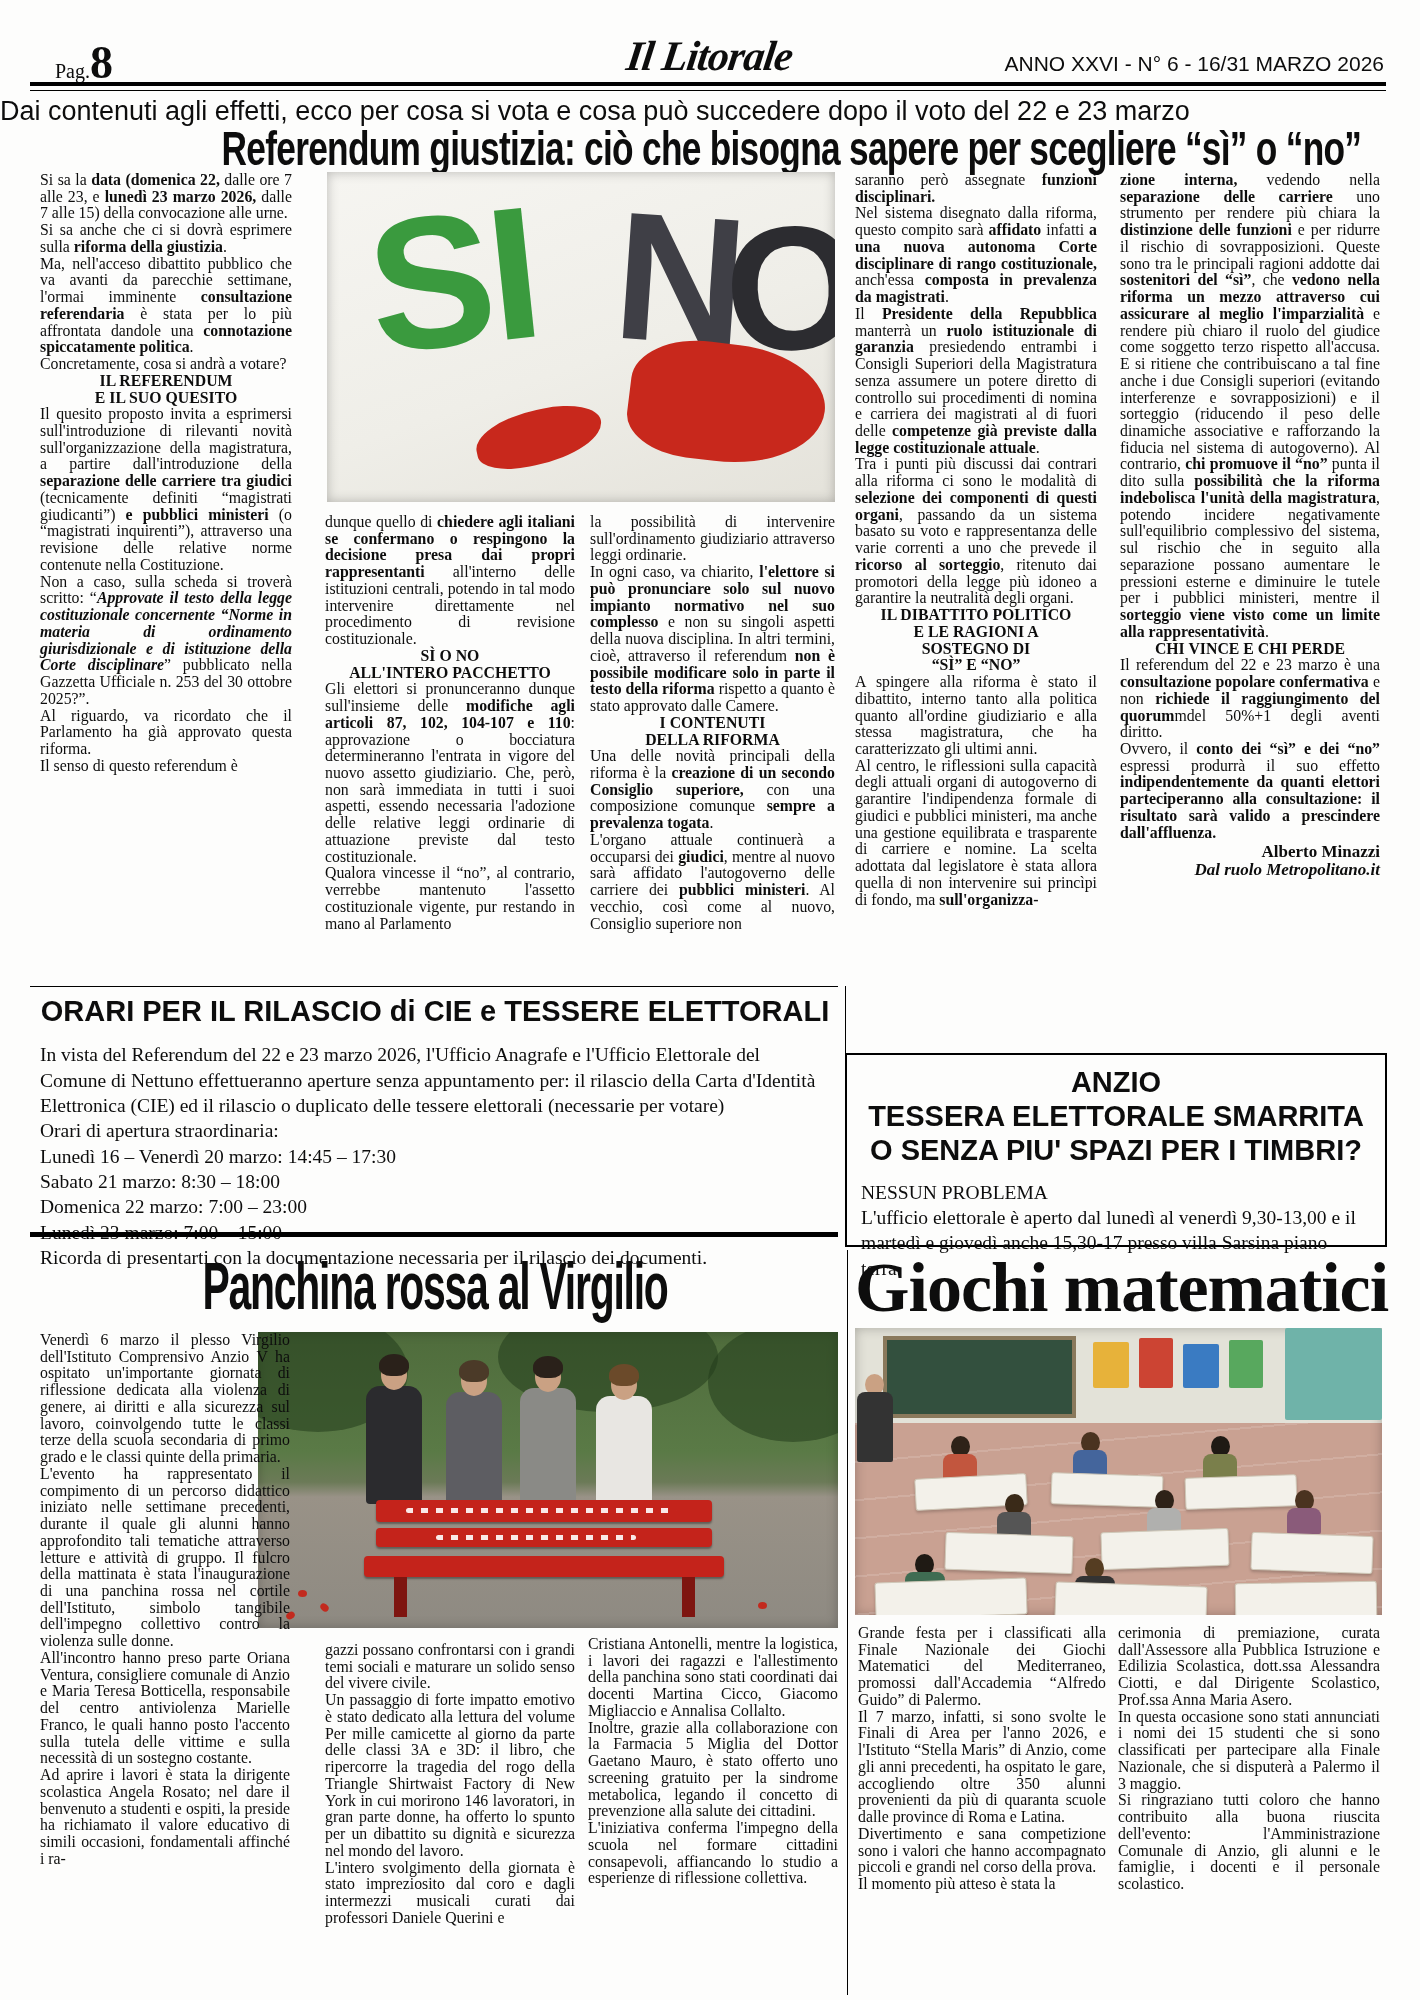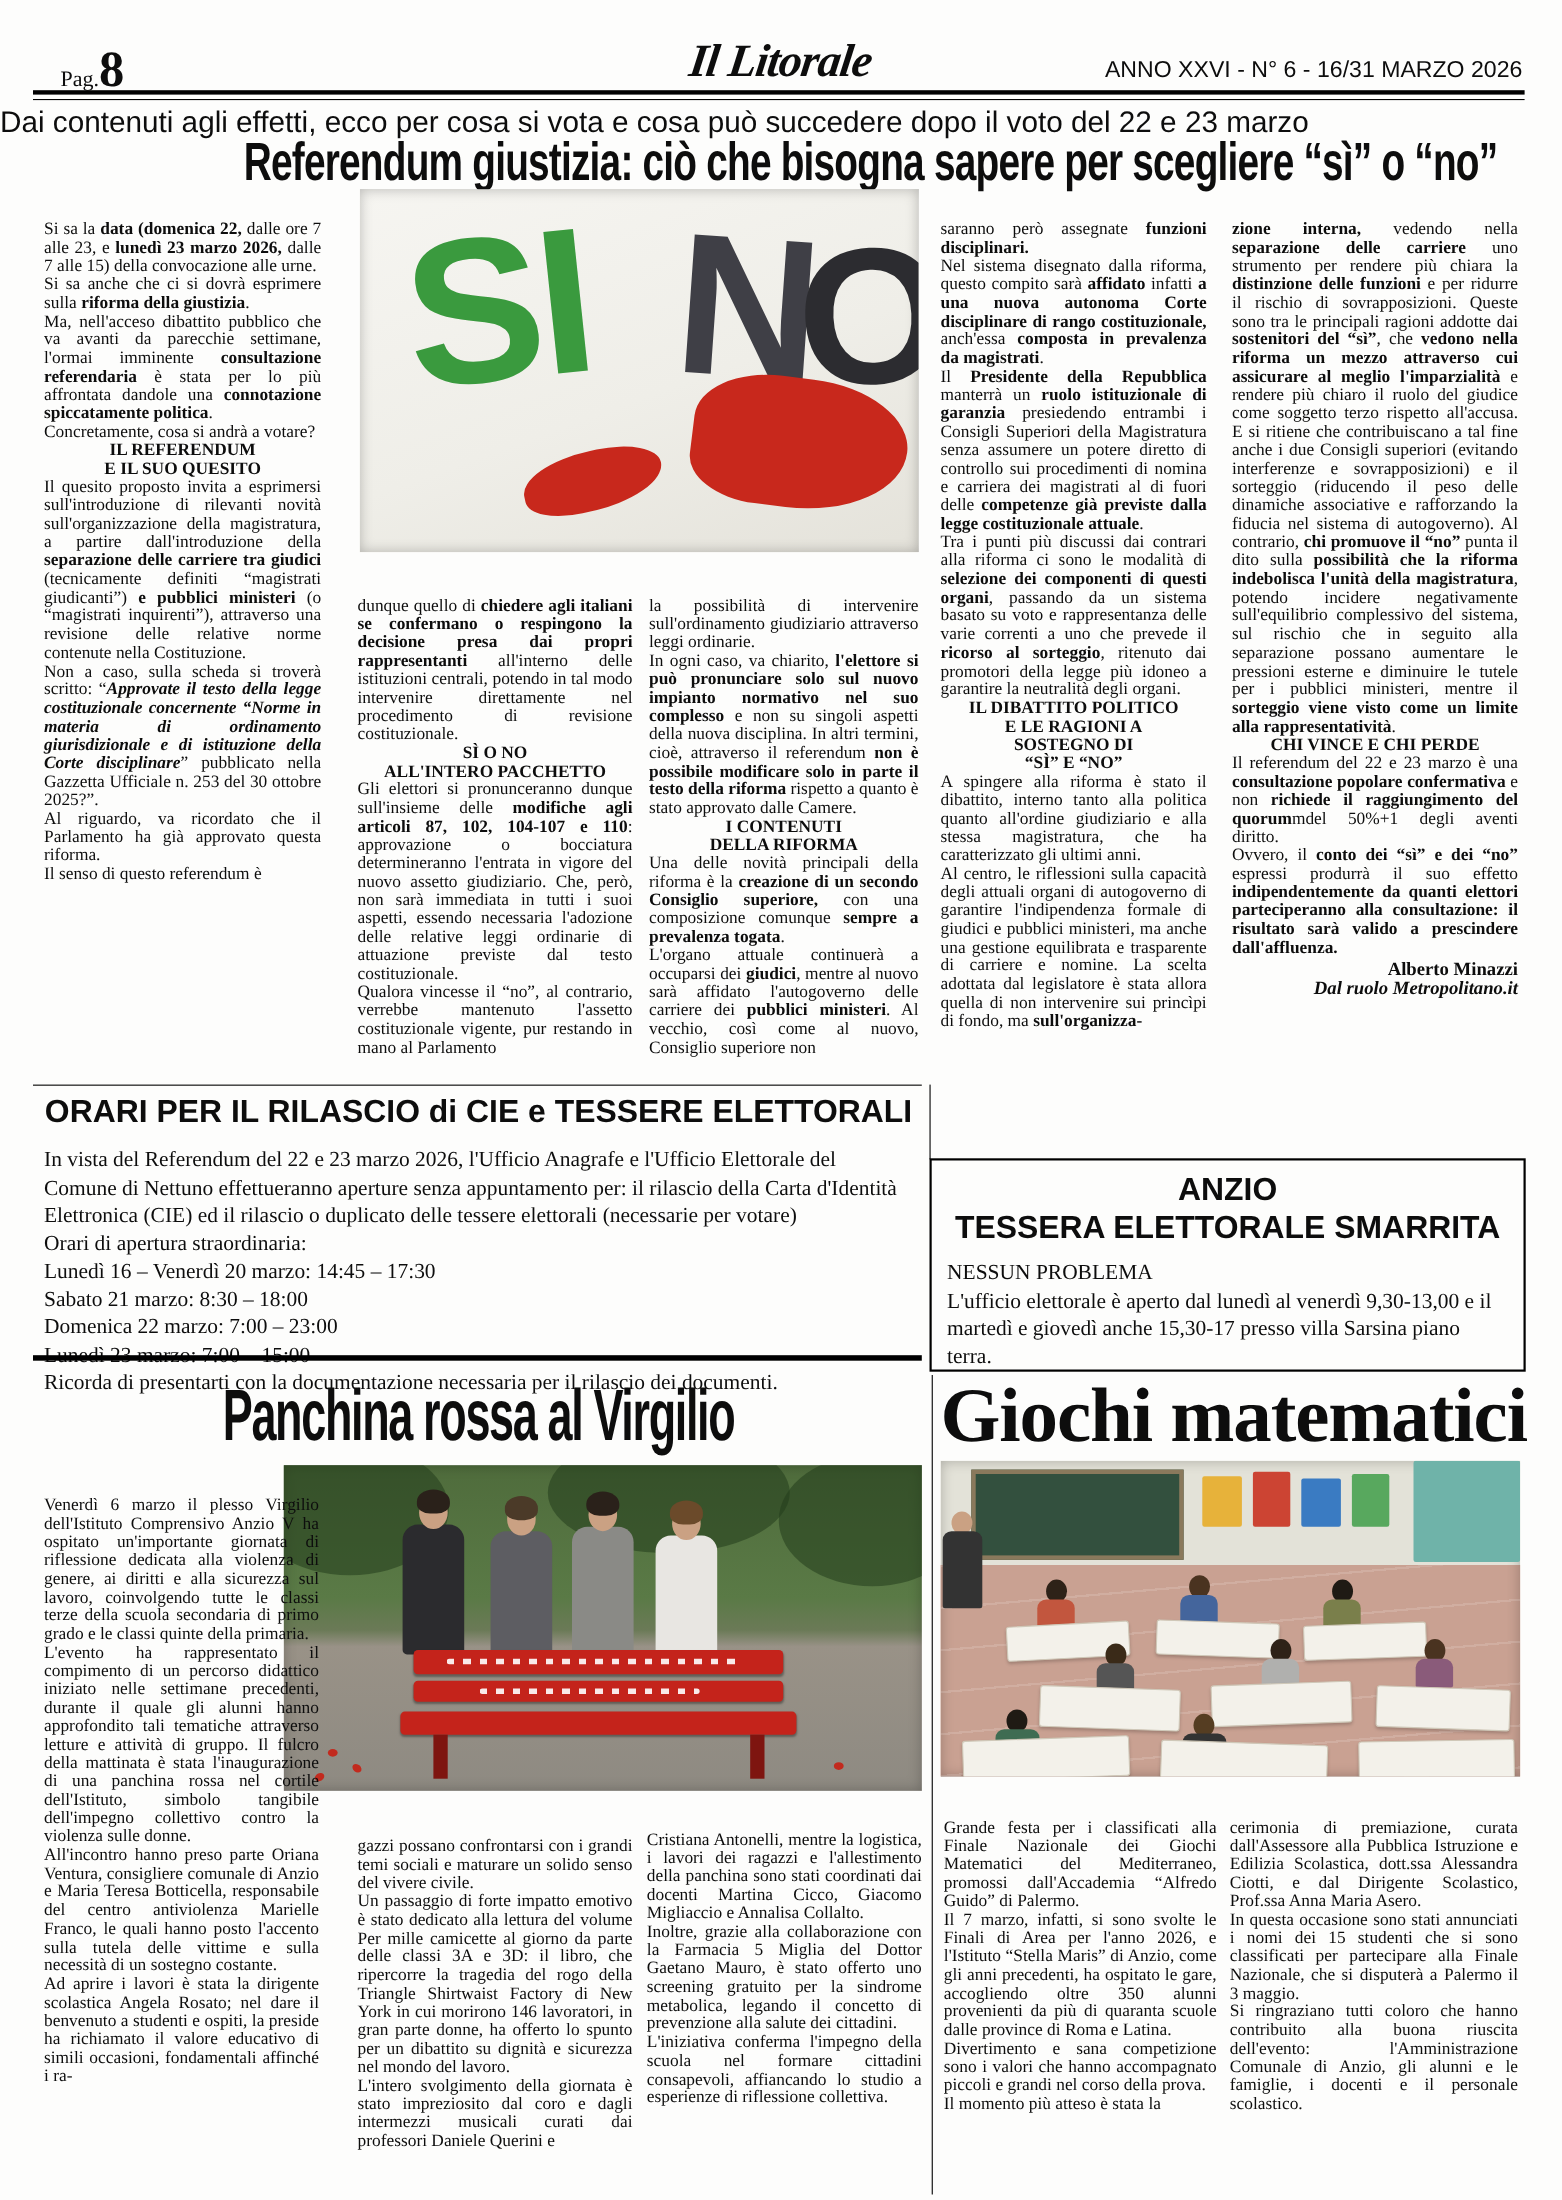--- a/index.html
+++ b/index.html
@@ -11,21 +11,21 @@
   .pagnum b{font-size:46px;line-height:1;}
   .masthead{font-size:42px;font-weight:bold;font-style:italic;transform:skewX(-8deg);
             font-family:"Liberation Serif",serif;letter-spacing:-1px;}
   .issue{font-size:21px;font-family:"Liberation Sans",sans-serif;}
   .double-rule{height:4px;border-top:4px solid #000;border-bottom:1.5px solid #000;}
   .kicker{font-size:27px;text-align:left;font-family:"Liberation Sans",sans-serif;}
   .main-head{width:1420px;text-align:center;white-space:nowrap;text-decoration:underline;}
   .main-head span{display:inline-block;font-family:"Liberation Sans",sans-serif;font-weight:bold;
                   font-size:49px;letter-spacing:-1px;transform:scaleX(.72);transform-origin:center;}
   
-  .mcol{position:absolute;font-size:15.8px;line-height:1.06;text-align:justify;margin-top:29px;}
+  .mcol{position:absolute;font-size:15.8px;line-height:1.06;text-align:justify;}
   .chead{display:block;text-align:center;font-weight:bold;}
   .byline{text-align:right;font-weight:bold;font-size:17px;margin-top:2px;}
   .byline-src{text-align:right;font-weight:bold;font-style:italic;font-size:17px;}
   
   .vline{position:absolute;width:0;border-left:1.5px solid #000;}
   .thick{position:absolute;height:0;border-top:5px solid #000;}
   .thin{position:absolute;height:0;border-top:1.5px solid #000;}
   .box-title{font-family:"Liberation Sans",sans-serif;font-weight:bold;text-align:center;line-height:1.18;}
   .nettuno-body,.anzio-body{font-size:19.5px;line-height:1.3;}
   .anzio-box{border:2px solid #000;}
@@ -102,20 +102,21 @@
   <div class="abs" style="left:40px;top:994px;width:790px">
     <div class="box-title" style="font-size:29px">ORARI PER IL RILASCIO di CIE e TESSERE ELETTORALI</div>
     <div class="nettuno-body" style="margin-top:14px">In vista del Referendum del 22 e 23 marzo 2026, l'Ufficio Anagrafe e l'Ufficio Elettorale del Comune di Nettuno effettueranno aperture senza appuntamento per: il rilascio della Carta d'Identità Elettronica (CIE) ed  il rilascio o duplicato delle tessere elettorali (necessarie per votare)<br>Orari di apertura straordinaria:<br>Lunedì 16 – Venerdì 20 marzo: 14:45 – 17:30<br>Sabato 21 marzo: 8:30 – 18:00<br>Domenica 22 marzo: 7:00 – 23:00<br>Lunedì 23 marzo: 7:00 – 15:00<br>Ricorda di presentarti con la documentazione necessaria per il rilascio dei documenti.</div>
   </div>
   <div class="thick" style="left:30px;top:1232px;width:808px"></div>
 
   <div class="vline" style="left:845px;top:986px;height:68px"></div>
   <div class="abs anzio-box" style="left:845px;top:1053px;width:538px;height:190px">
     <div class="box-title" style="font-size:29px;margin-top:10px">ANZIO</div>
     <div class="box-title" style="font-size:29px">TESSERA ELETTORALE SMARRITA</div>
+    <div class="box-title" style="font-size:29px">O SENZA PIU' SPAZI PER I TIMBRI?</div>
     <div class="anzio-body" style="margin:12px 14px 0 14px">
       <div>NESSUN PROBLEMA</div>
       <div>L'ufficio elettorale è aperto dal lunedì al venerdì 9,30-13,00 e il martedì e giovedì anche 15,30-17 presso villa Sarsina piano terra.</div>
     </div>
   </div>
 
   <div class="vline" style="left:847px;top:1250px;height:745px"></div>
 
   <div class="abs cond-head" style="left:30px;top:1248px;width:810px">
     <span>Panchina rossa al Virgilio</span>

